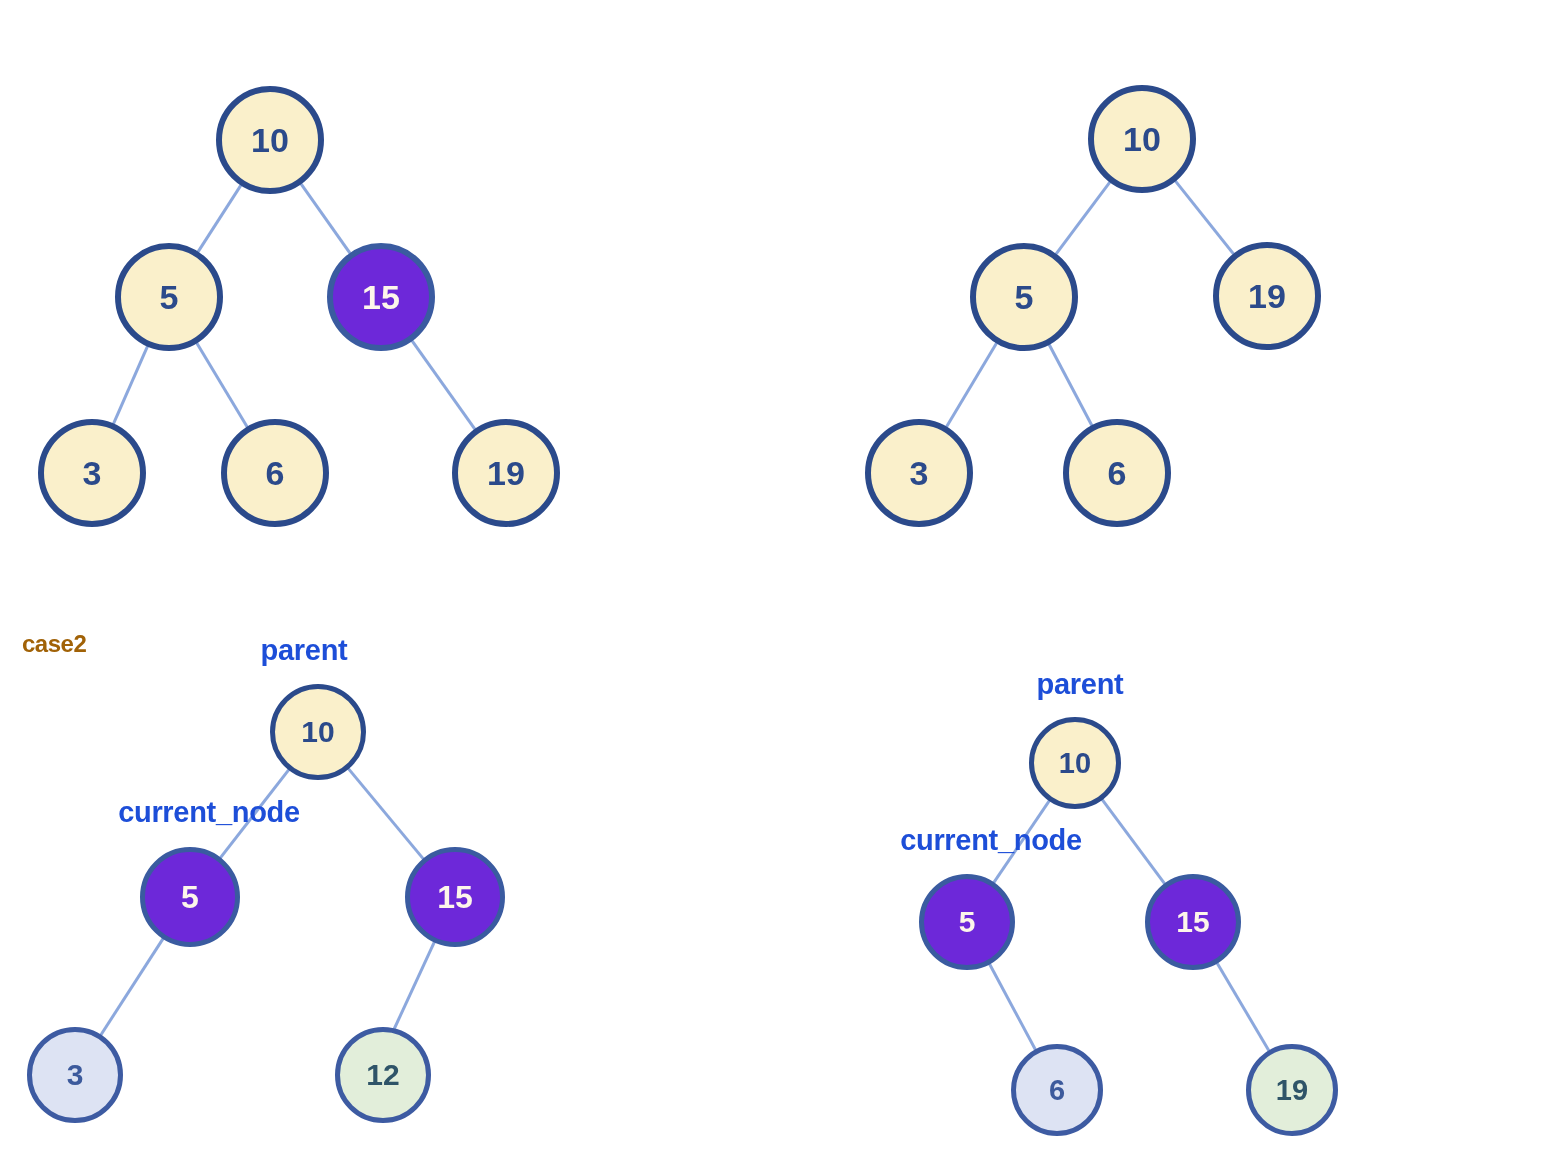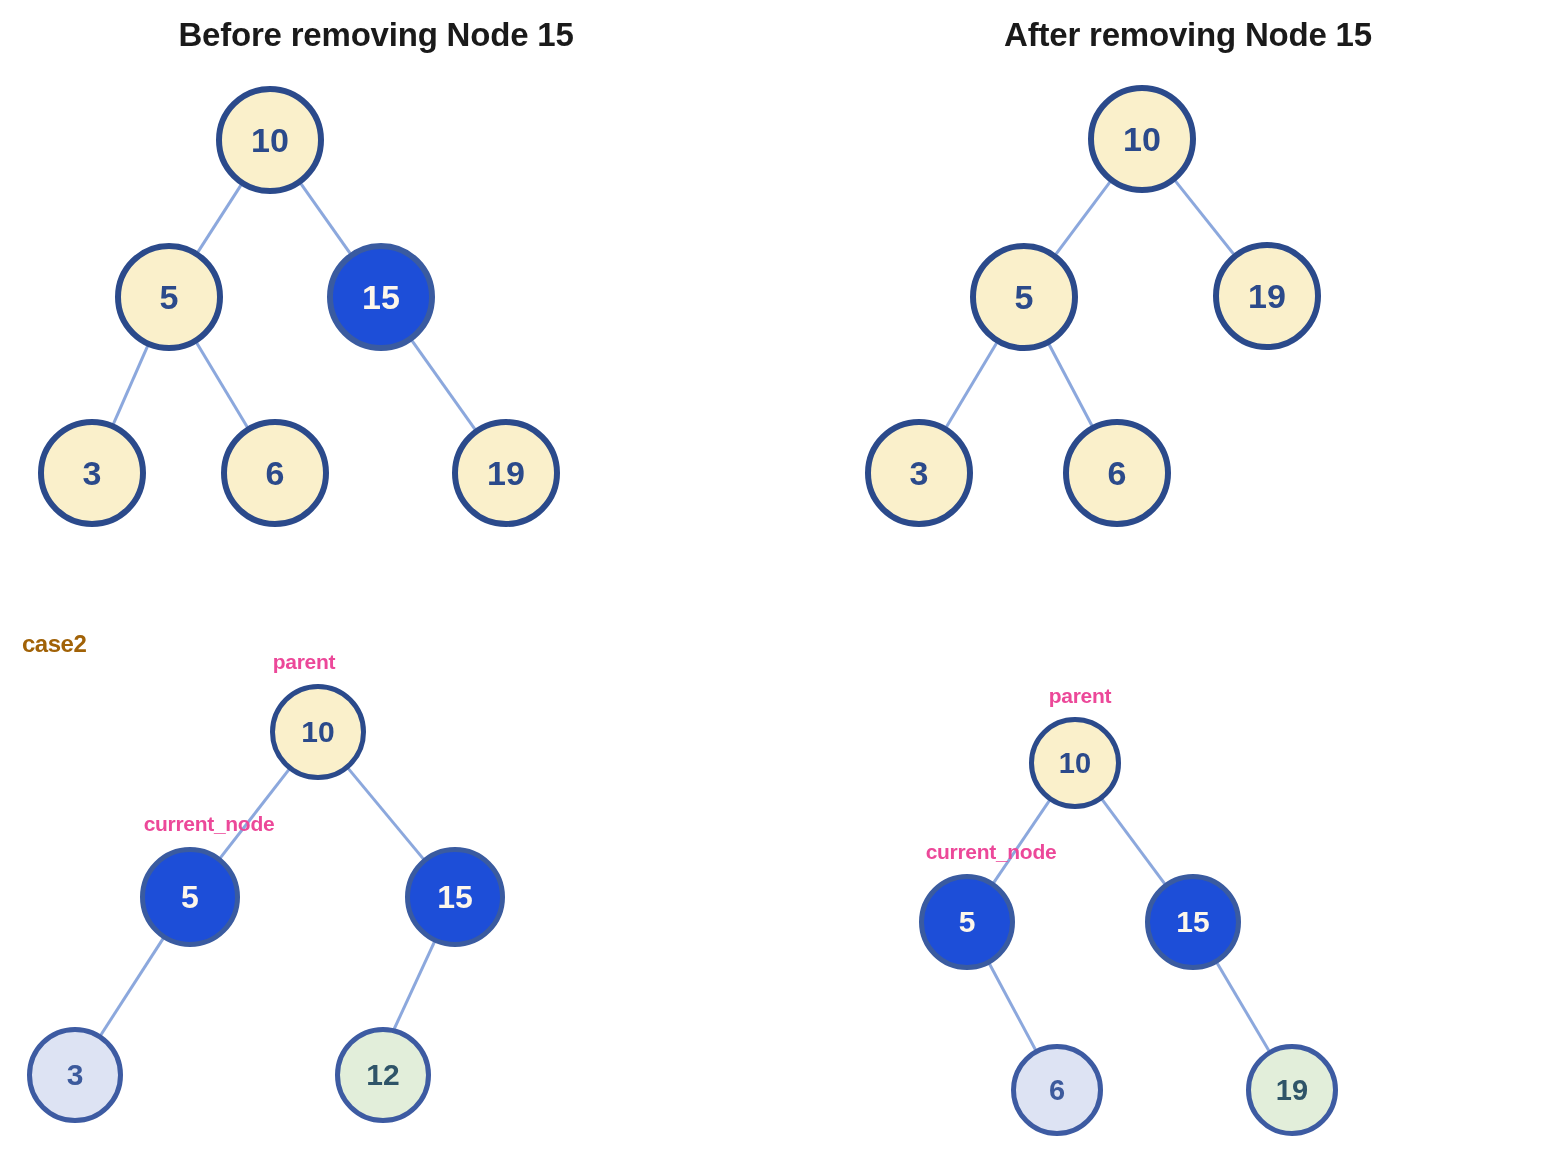--- a/index.html
+++ b/index.html
@@ -37,27 +37,26 @@
     font-size: 24px;
     font-weight: bold;
     color: #a16207;
     letter-spacing: -0.5px;
     white-space: nowrap;
   }
 
   
   .annot {
     position: absolute;
-    font-size: 21px;
+    font-size: 29px;
     font-weight: bold;
-    color: #ec4899;
+    color: #1d4ed8;
     letter-spacing: -0.3px;
     white-space: nowrap;
     transform: translate(-50%, -50%);
-    margin-top: 12px;
   }
 
   
   .edges {
     position: absolute;
     left: 0;
     top: 0;
     width: 1564px;
     height: 1174px;
     pointer-events: none;
@@ -75,21 +74,21 @@
     border-radius: 50%;
     display: flex;
     align-items: center;
     justify-content: center;
     font-weight: bold;
     transform: translate(-50%, -50%);
     border-style: solid;
     line-height: 1;
   }
   .node-cream  { background: #faf0cb; border-color: #2b4a8b; color: #2b4a8b; text-align: center; }
-  .node-orange { background: #1d4ed8; border-color: #3a5ba0; color: #fdf6ea; }
+  .node-orange { background: #6d28d9; border-color: #3a5ba0; color: #fdf6ea; }
   .node-blue   { background: #dde3f3; border-color: #3d5ba2; color: #3c5a9c; }
   .node-green  { background: #e2eeda; border-color: #3d5ba2; color: #2f5468; }
 </style>
 </head>
 <body>
 
 <div id="canvas">
 
   <svg class="edges" id="edge-layer" viewBox="0 0 1564 1174" xmlns="http://www.w3.org/2000/svg">
       <line x1="242.9" y1="182.1" x2="196.1" y2="254.9" class="edge-line"></line>
@@ -104,23 +103,21 @@
       <line x1="291.0" y1="766.8" x2="218.2" y2="860.7" class="edge-line"></line>
       <line x1="346.1" y1="765.9" x2="425.6" y2="861.6" class="edge-line"></line>
       <line x1="165.0" y1="935.6" x2="98.9" y2="1038.0" class="edge-line"></line>
       <line x1="435.8" y1="938.8" x2="391.4" y2="1035.0" class="edge-line"></line>
       <line x1="1051.4" y1="797.7" x2="991.7" y2="885.6" class="edge-line"></line>
       <line x1="1100.0" y1="796.7" x2="1166.8" y2="886.7" class="edge-line"></line>
       <line x1="987.8" y1="960.8" x2="1037.2" y2="1053.0" class="edge-line"></line>
       <line x1="1215.3" y1="959.9" x2="1270.7" y2="1053.8" class="edge-line"></line>
     </svg>
 
-  <div class="panel-title" style="left: 376px; top: 16px;">Before removing Node 15</div>
 
-  <div class="panel-title" style="left: 1188px; top: 16px;">After removing Node 15</div>
 
   <div class="case-label" style="left: 22px; top: 630px;">case2</div>
 
   <div class="annot" style="left: 304px; top: 650px;">parent</div>
 
   <div class="annot" style="left: 209px; top: 812px;">current_node</div>
 
   <div class="annot" style="left: 1080px; top: 684px;">parent</div>
 
   <div class="annot" style="left: 991px; top: 840px;">current_node</div>

